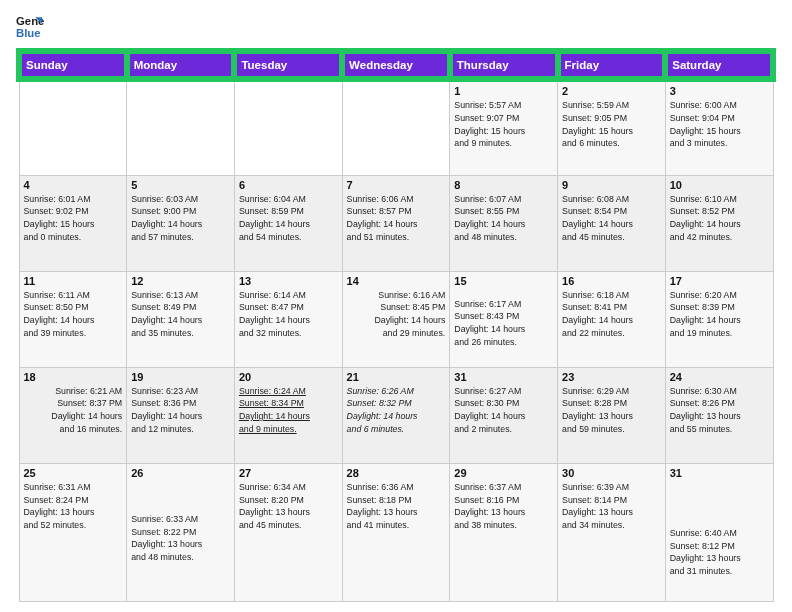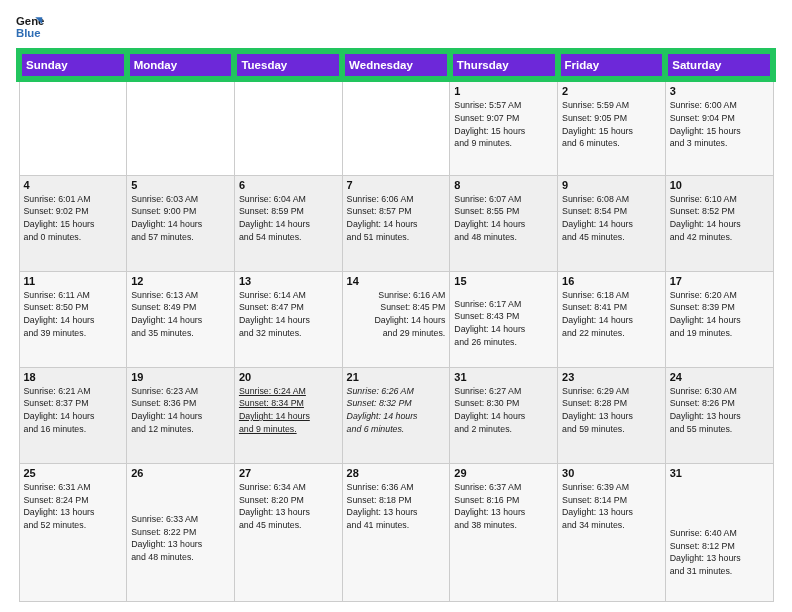--- a/index.html
+++ b/index.html
@@ -249,21 +249,21 @@
             <span class="day-num">17</span>
             <div class="day-info" style="white-space: pre-line;">Sunrise: 6:20 AM
 Sunset: 8:39 PM
 Daylight: 14 hours
 and 19 minutes.</div>
           </td>
         </tr>
         <tr>
           <td>
             <span class="day-num">18</span>
-            <div class="day-info" style="white-space: pre-line;">Sunrise: 6:21 AM
+            <div class="day-info" style="white-space: pre-line; text-align: right;">Sunrise: 6:21 AM
 Sunset: 8:37 PM
 Daylight: 14 hours
 and 16 minutes.</div>
           </td>
           <td>
             <span class="day-num">19</span>
             <div class="day-info" style="white-space: pre-line;">Sunrise: 6:23 AM
 Sunset: 8:36 PM
 Daylight: 14 hours
 and 12 minutes.</div>

